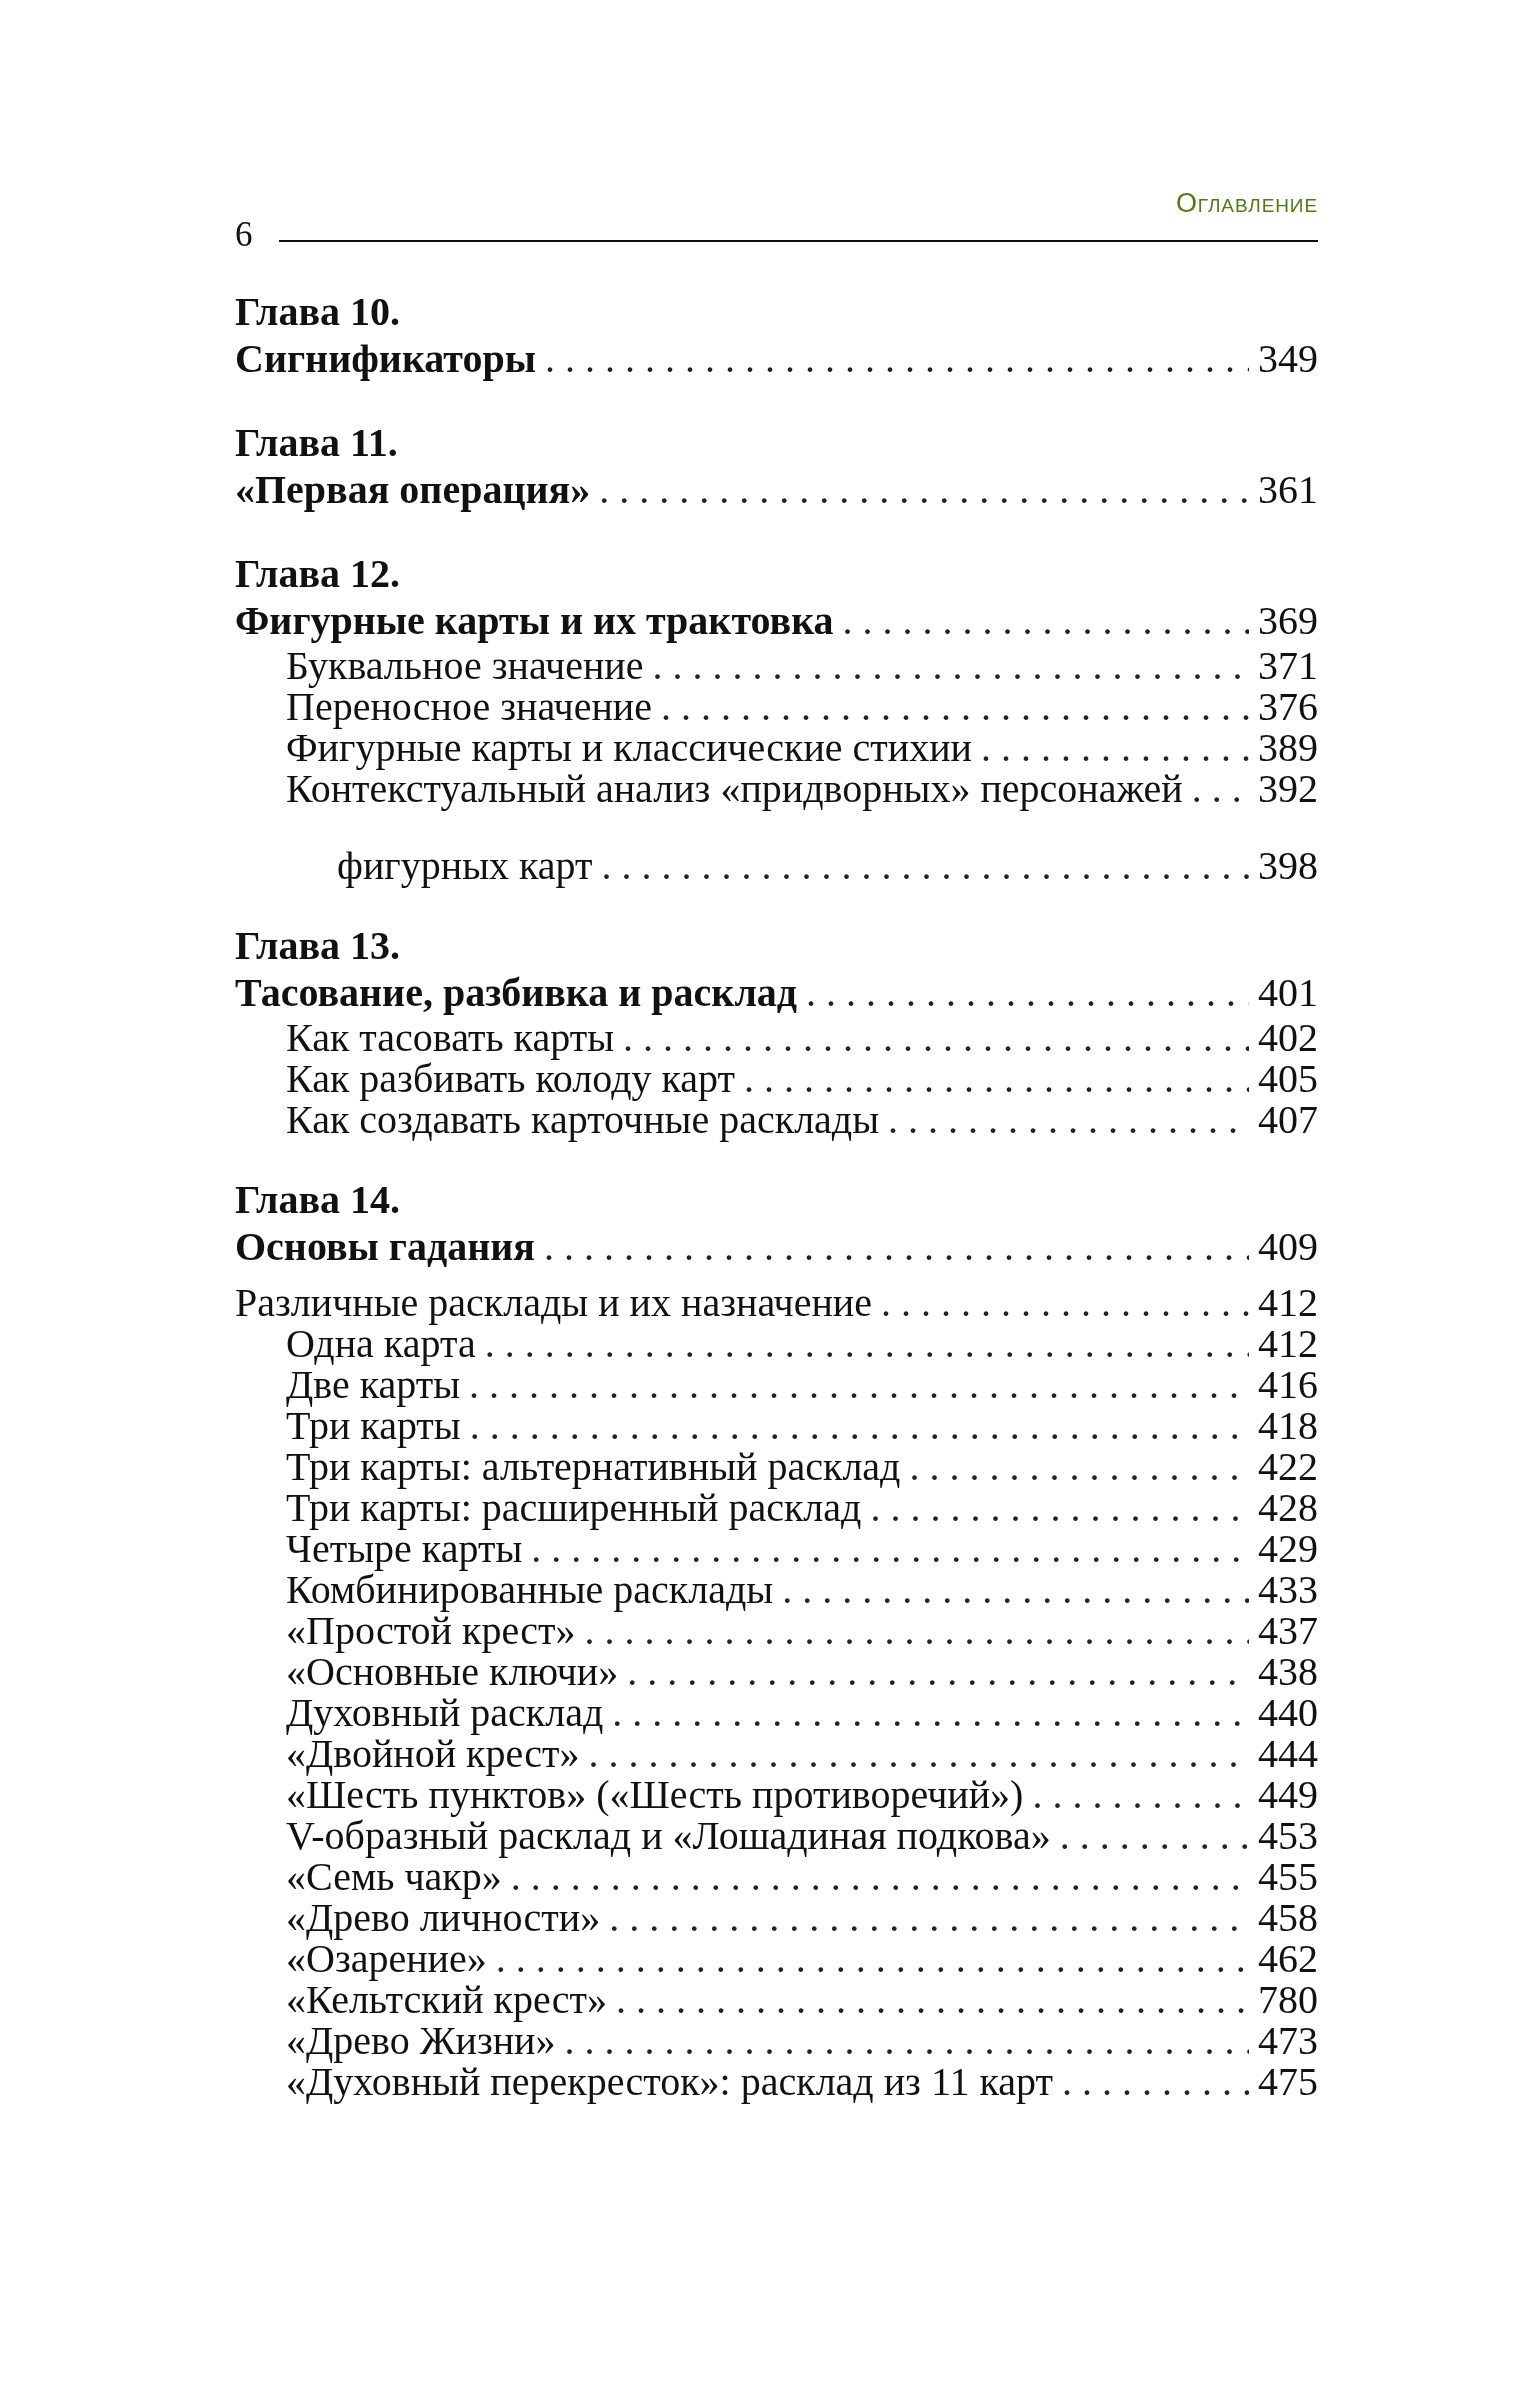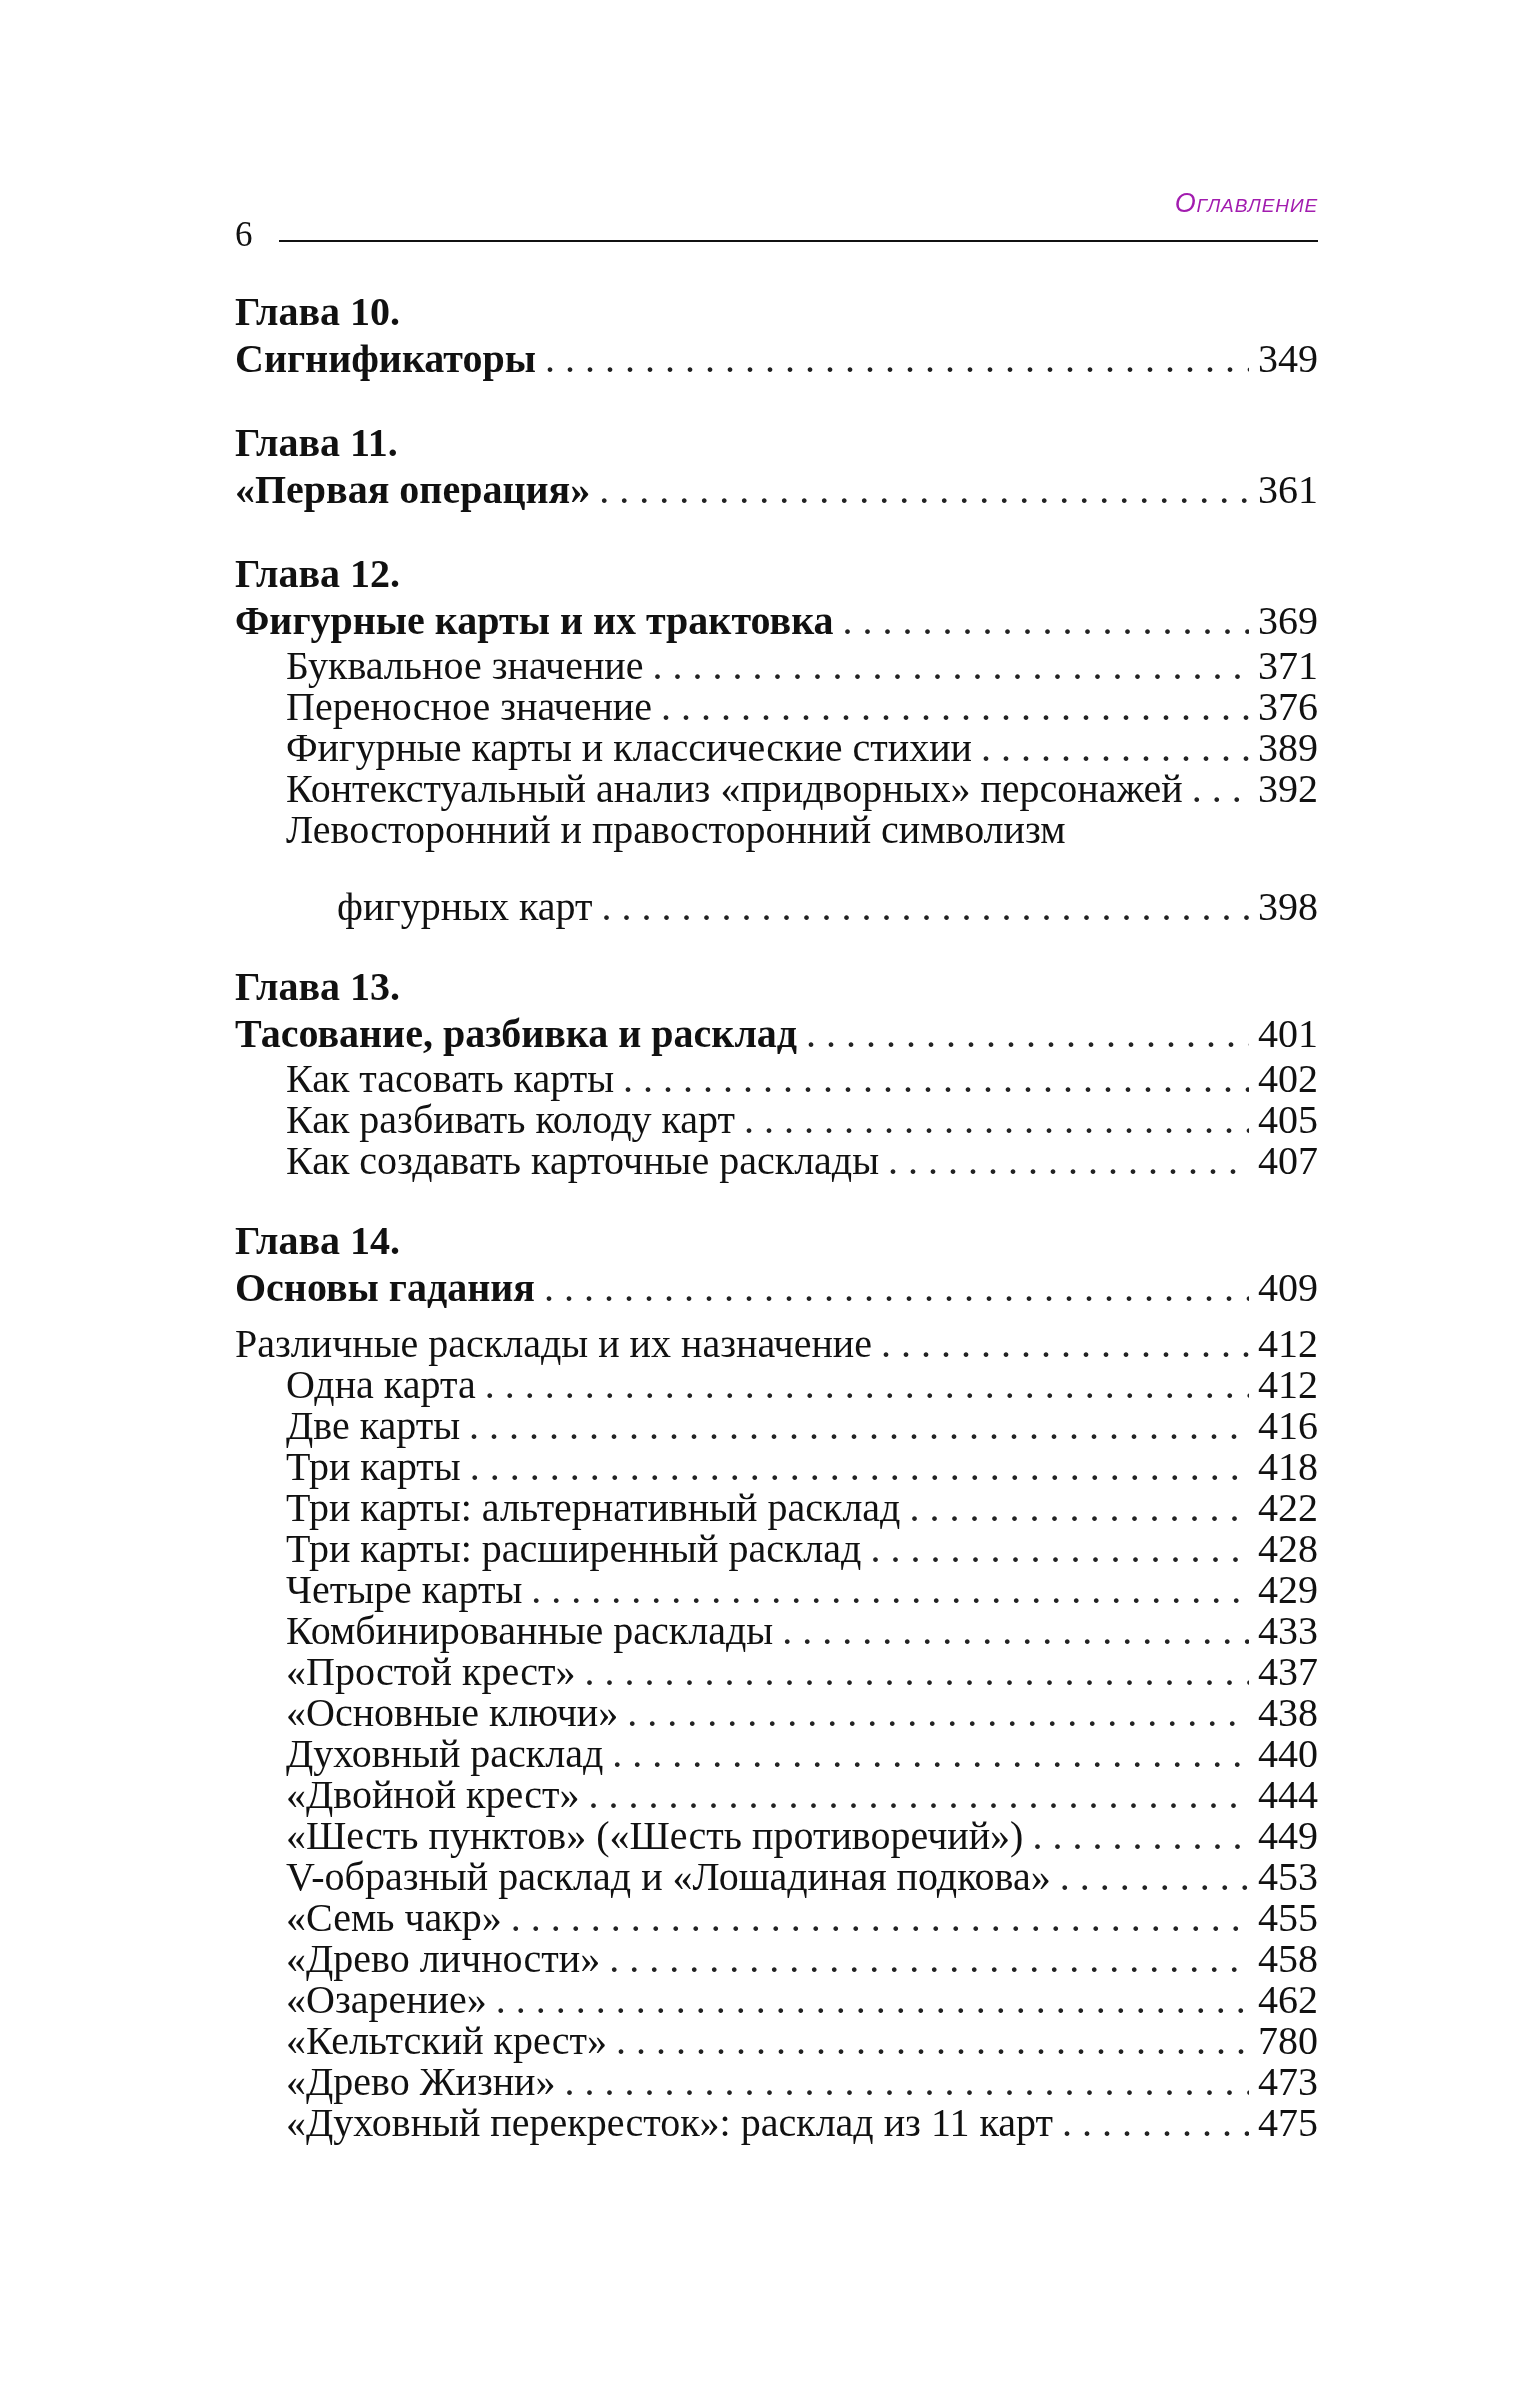--- a/index.html
+++ b/index.html
@@ -1,21 +1,21 @@
 <!DOCTYPE html>
 <html style="font-size:14.6px"><head>
 <meta charset="utf-8">
 <style>
   html, body { margin: 0; padding: 0; background: #ffffff; }
   body { width: 1539px; height: 2389px; position: relative; overflow: hidden; color: #111; }
   .page { position: absolute; left: 235px; top: 0; width: 1083px; }
   .running-title {
     position: absolute; right: 0; top: 188px;
     font-family: "Liberation Sans", sans-serif; font-size: 27px; font-variant: small-caps;
-    letter-spacing: 0.9px; color: #a21caf; font-style: italic;
+    letter-spacing: 0.9px; color: #4d7c0f;
   }
   .page-number {
     position: absolute; left: 0; top: 215px;
     font-family: "Liberation Serif", serif; font-size: 35px; color: #111;
   }
   .header-rule {
     position: absolute; left: 44px; right: 0; top: 240px; height: 0;
     border-top: 2.7px solid #111;
   }
   .toc { position: absolute; left: 0; right: 0; top: 290px;
@@ -83,21 +83,20 @@
         <span class="t">Фигурные карты и классические стихии</span>
         <span class="dots"></span>
         <span class="p">389</span>
       </div>
       <div class="row l1">
         <span class="t">Контекстуальный анализ «придворных» персонажей</span>
         <span class="dots"></span>
         <span class="p">392</span>
       </div>
       <div>
-        <div class="wrap-line">Левосторонний и правосторонний символизм</div>
         <div class="row l2">
           <span class="t">фигурных карт</span>
           <span class="dots"></span>
           <span class="p">398</span>
         </div>
       </div>
     </div>
 
     <div class="chapter">
       <div class="chap-num">Глава 13.</div>

